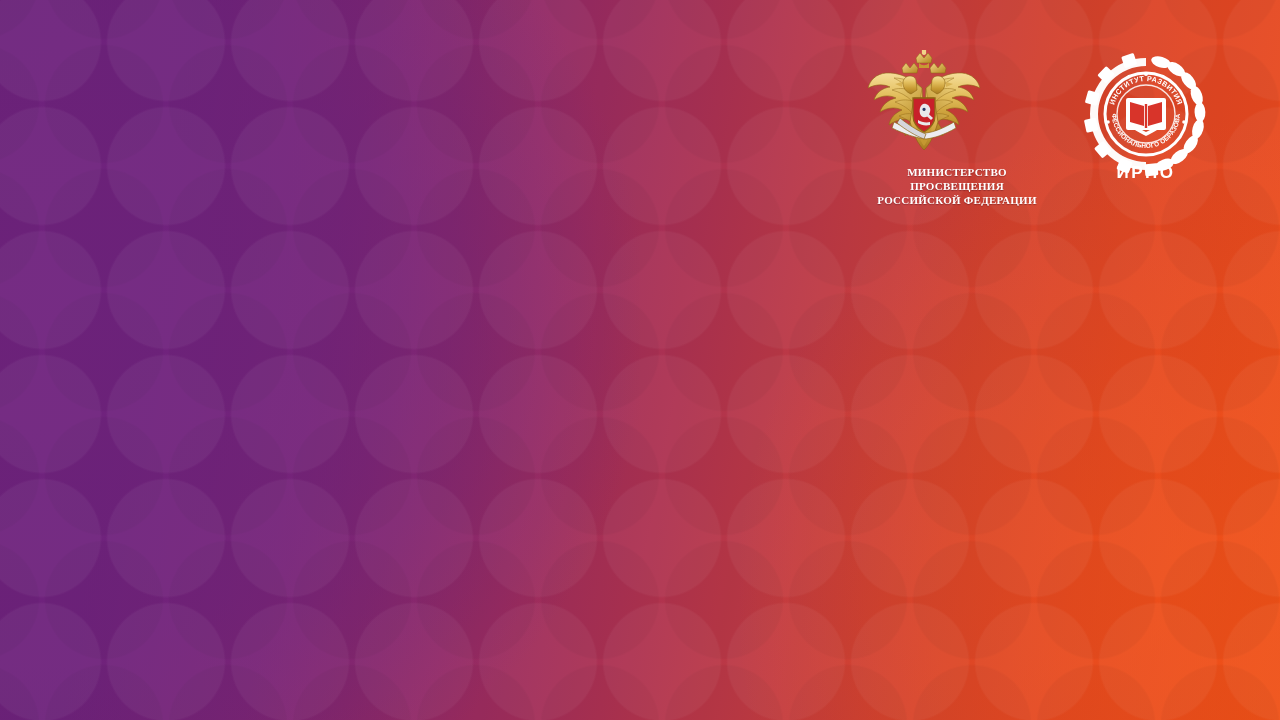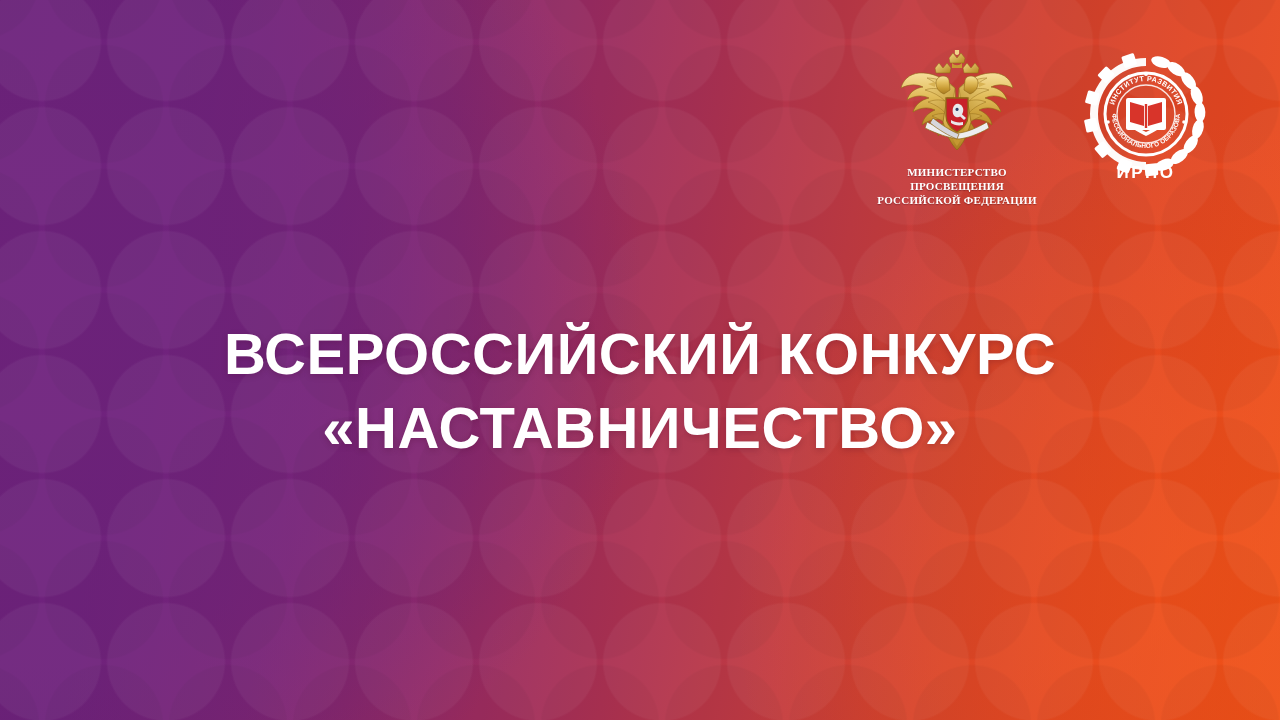--- a/index.html
+++ b/index.html
@@ -87,21 +87,20 @@
     top: 44px;
     right: 72px;
     display: flex;
     align-items: flex-start;
     gap: 34px;
   }
 
   .logo-ministry {
     display: flex;
     flex-direction: column;
-    align-items: center;
     width: 186px;
     padding-top: 6px;
   }
 
   .emblem-wrap {
     width: 120px;
     height: 108px;
     display: block;
   }
 
@@ -288,18 +287,14 @@
             <path d="M48 72 C54 76 58 78 62 80 C66 78 70 76 76 72 L76 76 C70 80 66 82 62 84 C58 82 54 80 48 76 Z" fill="#ffffff"></path>
           </g>
 
           <text x="62" y="126" text-anchor="middle" font-family="'Liberation Sans', sans-serif" font-size="17" font-weight="700" fill="#ffffff" letter-spacing="2.5">ИРПО</text>
         </svg>
       </span>
     </div>
 
   </div>
 
-  <h1 class="headline">
-    <span class="headline-line">ВСЕРОССИЙСКИЙ КОНКУРС</span>
-    <span class="headline-line">«НАСТАВНИЧЕСТВО»</span>
-  </h1>
 
 </div>
 
 </body></html>

